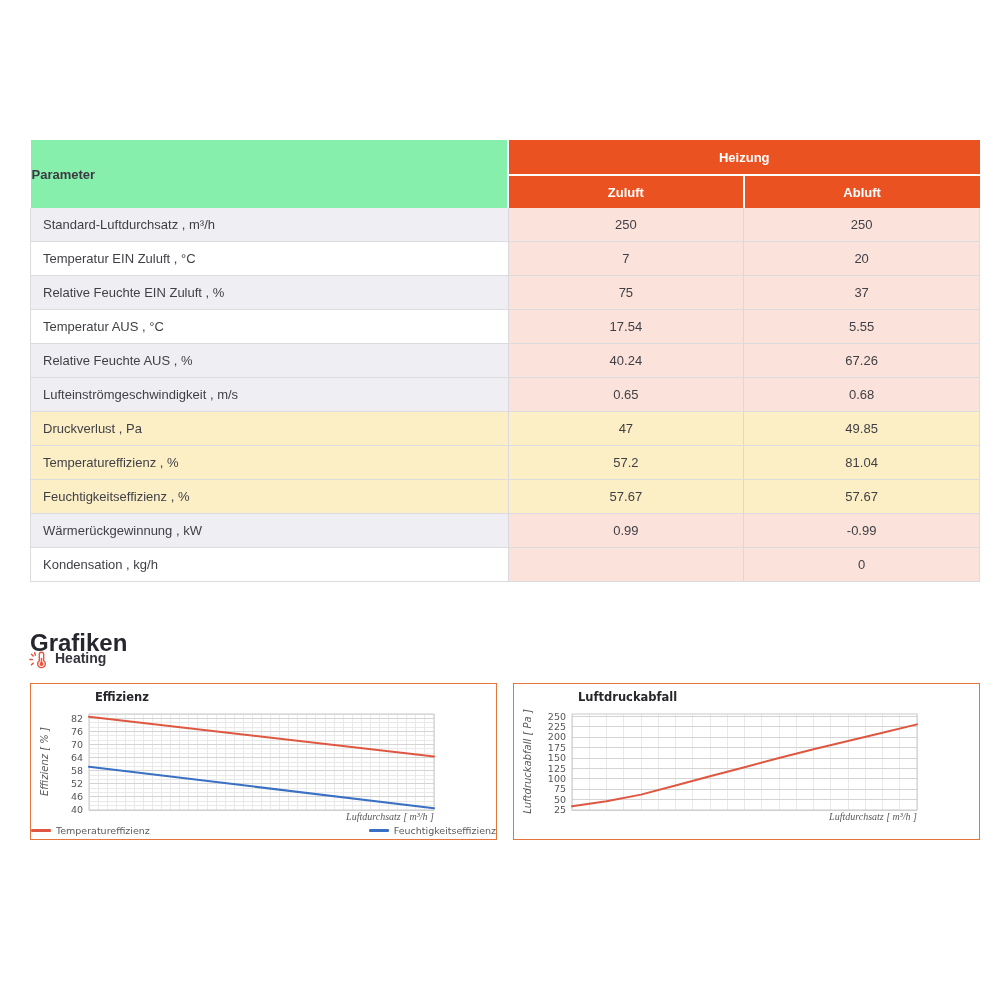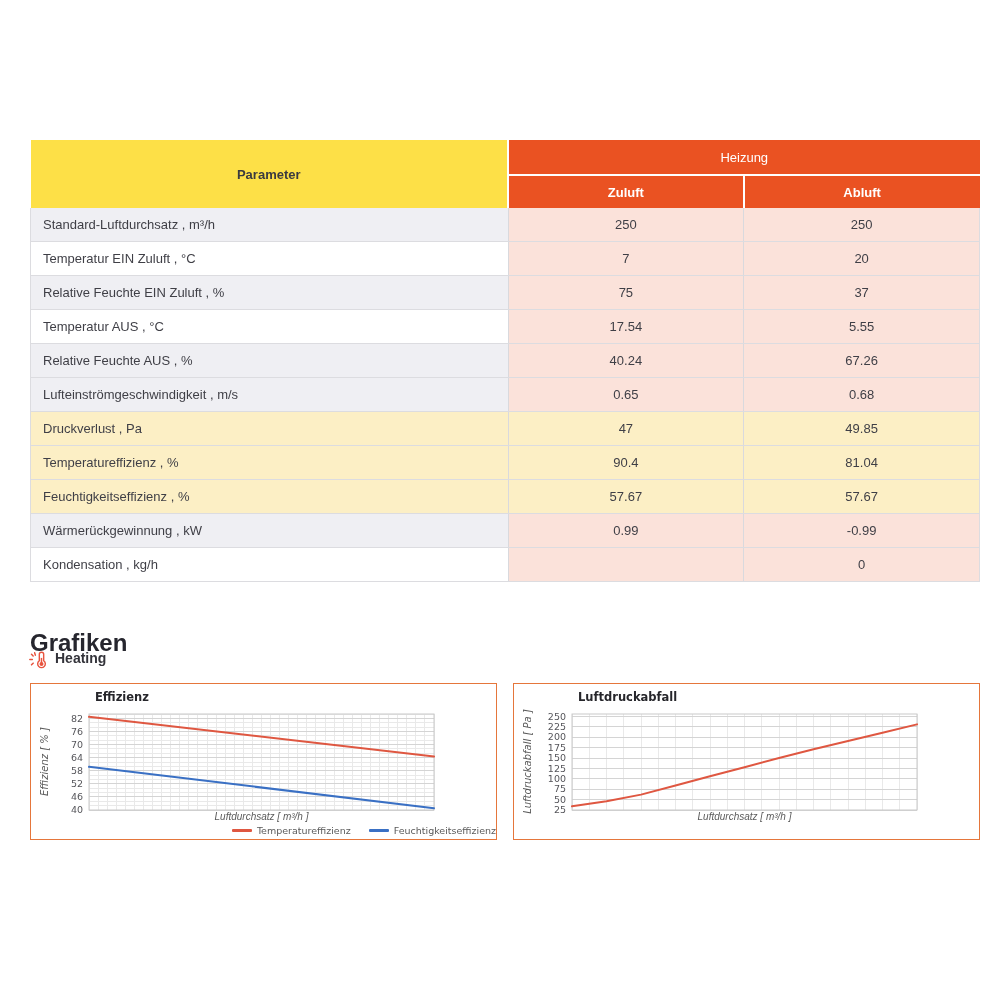--- a/index.html
+++ b/index.html
@@ -3,23 +3,23 @@
 <meta charset="utf-8">
 <style>
   html,body{margin:0;padding:0;background:#ffffff;}
   .page{position:relative;width:1000px;height:1000px;background:#ffffff;
         font-family:"Liberation Sans", sans-serif;overflow:hidden;}
 
   
   .tbl-wrap{position:absolute;left:30px;top:140px;width:950px;}
   table.params{border-collapse:collapse;width:100%;table-layout:fixed;}
   table.params th,table.params td{font-size:13px;}
-  th.param-head{width:50%;background:#fde047;color:#3A3A40;font-weight:700;
-                text-align:center;vertical-align:middle;border-right:2px solid #ffffff;}
-  th.group-head{background:#EA5222;color:#ffffff;font-weight:400;text-align:center;
+  th.param-head{width:50%;background:#86efac;color:#3A3A40;font-weight:700;
+                text-align:left;vertical-align:middle;border-right:2px solid #ffffff;}
+  th.group-head{background:#EA5222;color:#ffffff;font-weight:700;text-align:center;
                 height:32px;border-bottom:2px solid #ffffff;}
   th.sub-head{background:#EA5222;color:#ffffff;font-weight:700;text-align:center;
               height:30px;width:25%;}
   th.sub-head.first{border-right:2px solid #ffffff;}
   td.lbl{height:31px;padding:0 0 0 12px;text-align:left;color:#3F3F46;
          border-bottom:1px solid #DCDCE0;border-left:1px solid #DCDCE0;}
   td.val{height:31px;text-align:center;color:#3F3F46;
          border-bottom:1px solid #DCDCE0;border-left:1px solid #D9D9DD;}
   td.val.last{border-right:1px solid #DCDCE0;}
   .bg-gray{background:#EFEFF3;}
@@ -35,25 +35,25 @@
   
   .chart-box{position:absolute;top:683px;width:465px;height:155px;
              border:1px solid #E5763B;background:#ffffff;}
   .chart-box.c1{left:30px;}
   .chart-box.c2{left:513px;}
   .chart-title{position:absolute;left:64px;top:6px;font-size:11.5px;font-weight:700;color:#26262B;
                font-family:"DejaVu Sans", sans-serif;text-align:right;}
   .chart-ylabel{position:absolute;left:-46px;top:71px;width:120px;height:13px;
                 transform:rotate(-90deg);text-align:center;font-size:10px;font-style:italic;
                 color:#5A5A5A;font-family:"DejaVu Sans", sans-serif;}
-  .chart-xlabel{position:absolute;left:58px;top:127px;width:345px;text-align:center;
+  .chart-xlabel{position:absolute;left:58px;top:127px;width:345px;text-align:right;
                 font-size:10px;font-style:italic;color:#5A5A5A;
-                font-family:Liberation Sans, sans-serif;}
+                font-family:Liberation Serif, serif;}
   .chart-legend{position:absolute;left:0;top:141px;width:465px;display:flex;
-                justify-content:flex-end;gap:18px;align-items:center;}
+                justify-content:space-between;gap:18px;align-items:center;}
   .legend-item{display:flex;align-items:center;gap:5px;}
   .legend-dash{width:20px;height:2.5px;border-radius:1px;}
   .legend-text{font-size:9.5px;color:#5A5A5A;font-family:"DejaVu Sans", sans-serif;}
   svg.plot{position:absolute;left:0;top:0;}
   svg.plot text{font-family:"DejaVu Sans", sans-serif;}
 </style>
 </head>
 <body>
 
 <div class="page">
@@ -101,21 +101,21 @@
             <td class="val bg-pink">0.65</td>
             <td class="val last bg-pink">0.68</td>
           </tr>
           <tr>
             <td class="lbl bg-yellow">Druckverlust , Pa</td>
             <td class="val bg-yellow">47</td>
             <td class="val last bg-yellow">49.85</td>
           </tr>
           <tr>
             <td class="lbl bg-yellow">Temperatureffizienz , %</td>
-            <td class="val bg-yellow">90.4</td>
+            <td class="val bg-yellow">57.2</td>
             <td class="val last bg-yellow">81.04</td>
           </tr>
           <tr>
             <td class="lbl bg-yellow">Feuchtigkeitseffizienz , %</td>
             <td class="val bg-yellow">57.67</td>
             <td class="val last bg-yellow">57.67</td>
           </tr>
           <tr>
             <td class="lbl bg-gray">Wärmerückgewinnung , kW</td>
             <td class="val bg-pink">0.99</td>

